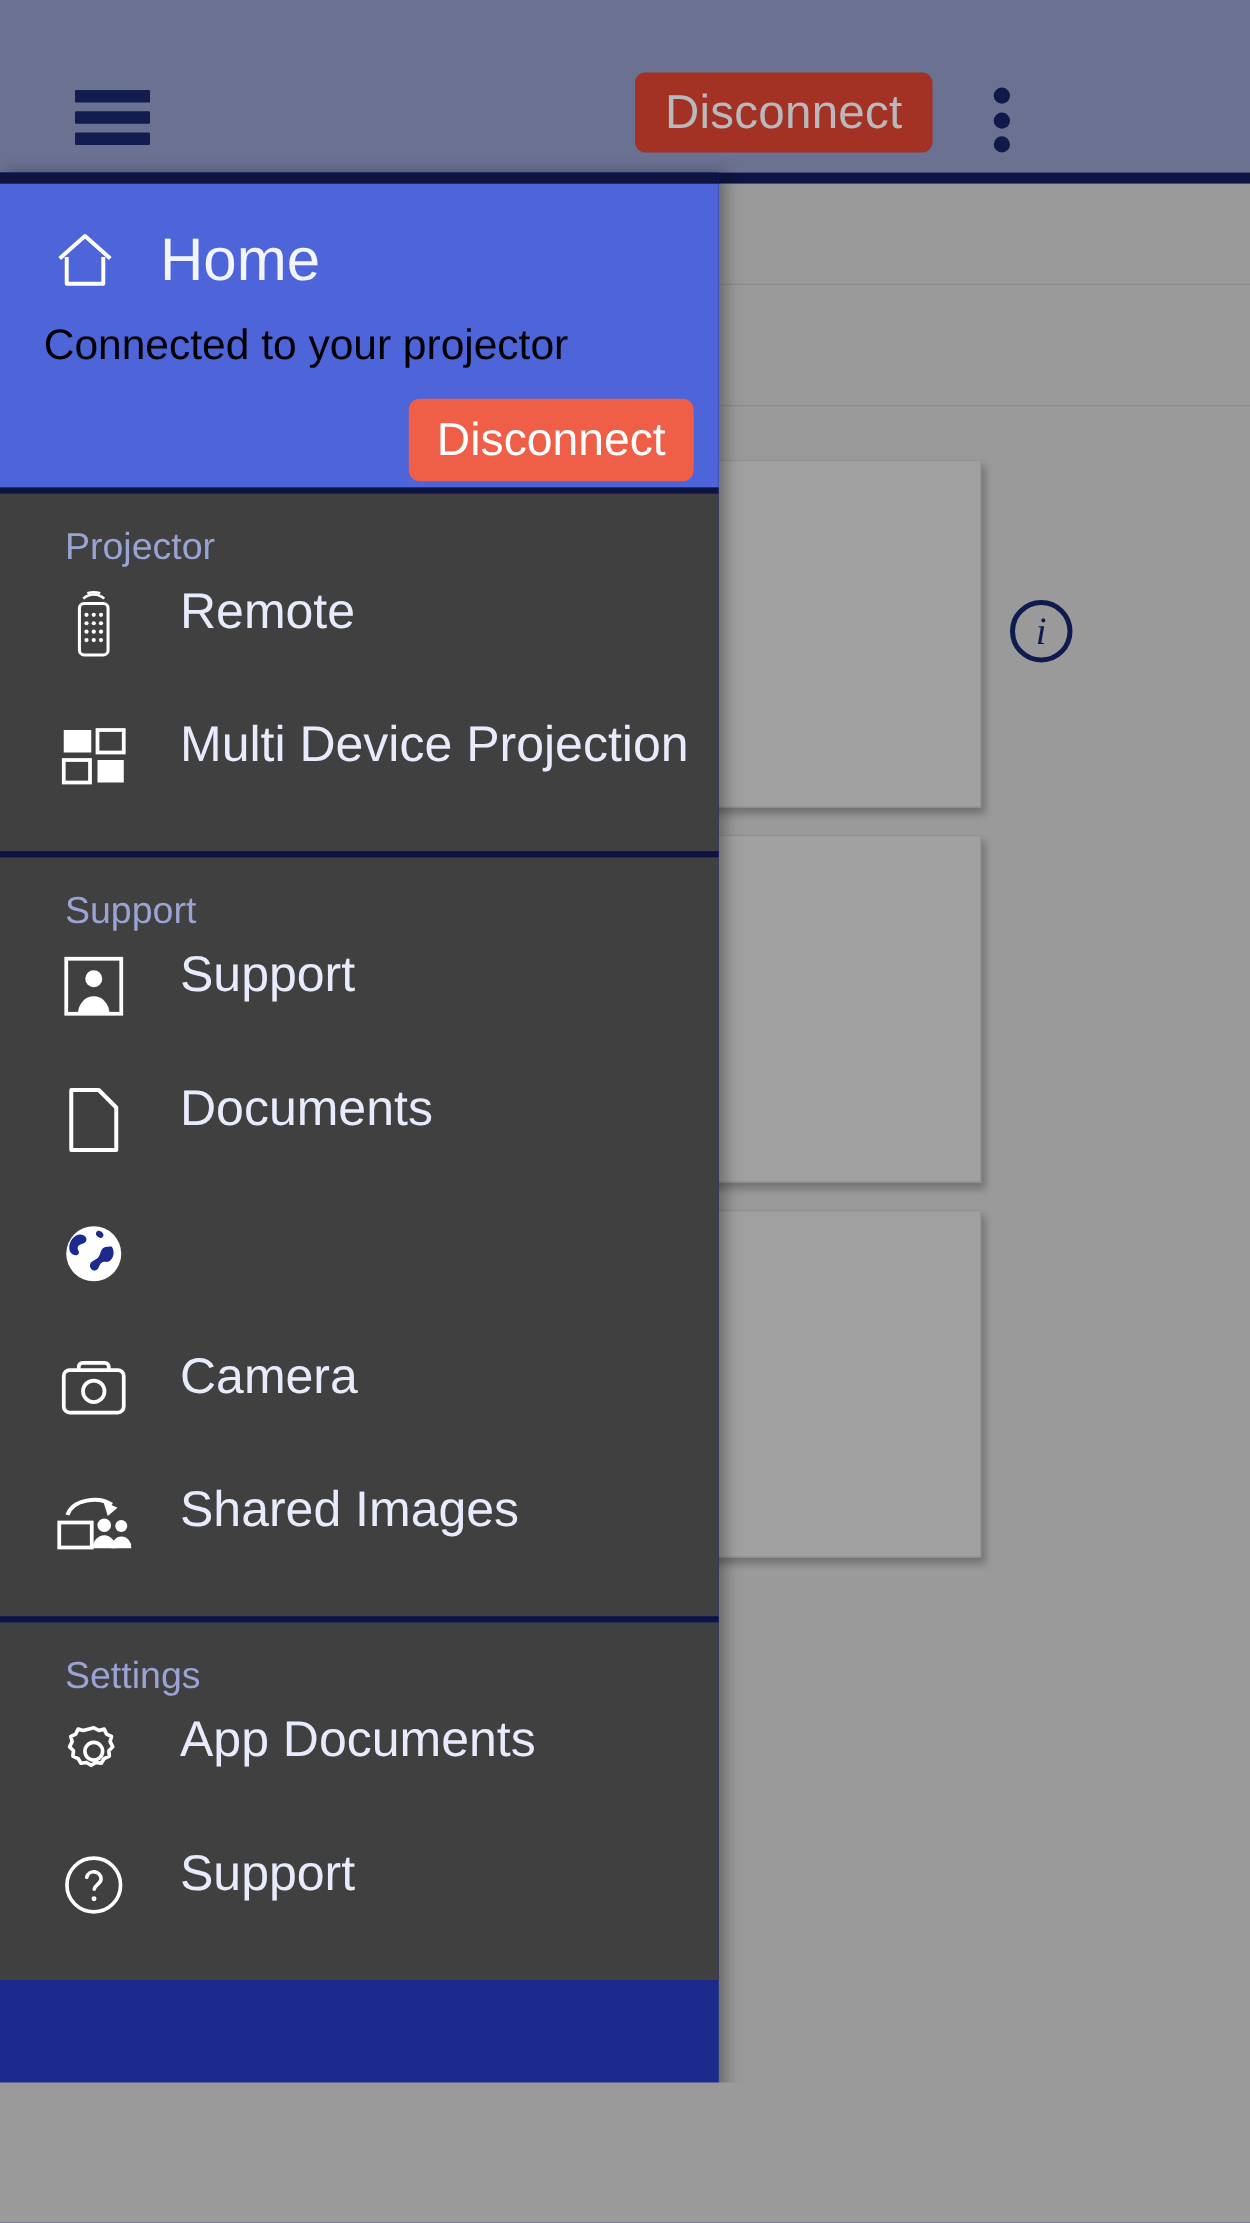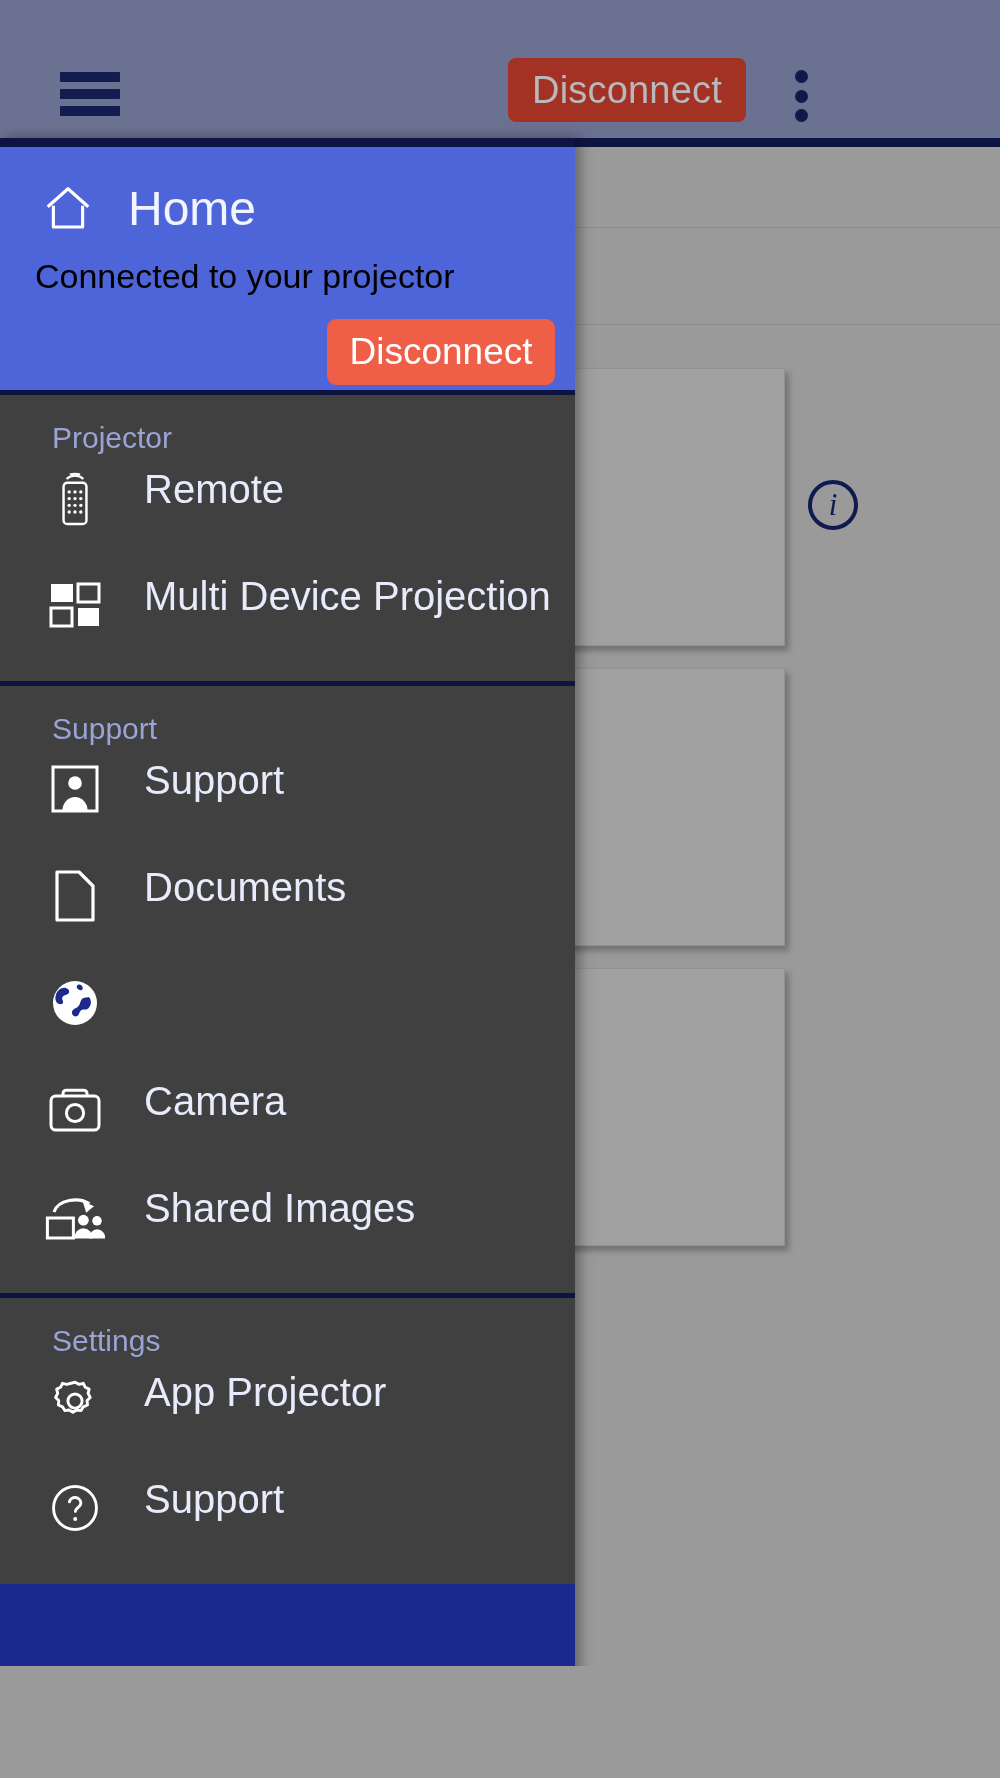--- a/index.html
+++ b/index.html
@@ -375,21 +375,21 @@
       <div class="group">
         <div class="group-title">Settings</div>
 
         <div class="nav-item">
           <span class="nav-ico">
             <svg class="ico" width="50" height="50" viewBox="0 0 24 24" fill="none" stroke="#ffffff" stroke-width="1.4" stroke-linejoin="round">
               <path d="M12 3.0 l2.0 1.0 2.0-.5 .9 1.9 1.9 .9 -.5 2.0 1.0 2.0 -1.5 1.5 .2 2.1 -2.0 .9 -1.1 1.8 -2.1-.3 -1.8 1.1 -1.8-1.1 -2.1 .3 -1.1-1.8 -2.0-.9 .2-2.1 -1.5-1.5 1.0-2.0 -.5-2.0 1.9-.9 .9-1.9 2.0 .5 Z"></path>
               <circle cx="12" cy="12" r="3.4"></circle>
             </svg>
           </span>
-          <span class="nav-label">App Projector</span>
+          <span class="nav-label">App Documents</span>
         </div>
 
         <div class="nav-item">
           <span class="nav-ico">
             <svg class="ico" width="50" height="50" viewBox="0 0 24 24" fill="none" stroke="#ffffff" stroke-width="1.4">
               <circle cx="12" cy="12" r="10.3"></circle>
               <path d="M9.3 9.0 a2.8 2.8 0 0 1 5.5 .7 c0 1.9-2.4 2.1-2.6 3.9" stroke-linecap="round"></path>
               <circle cx="12.1" cy="17.3" r="0.95" fill="#ffffff" stroke="none"></circle>
             </svg>
           </span>

